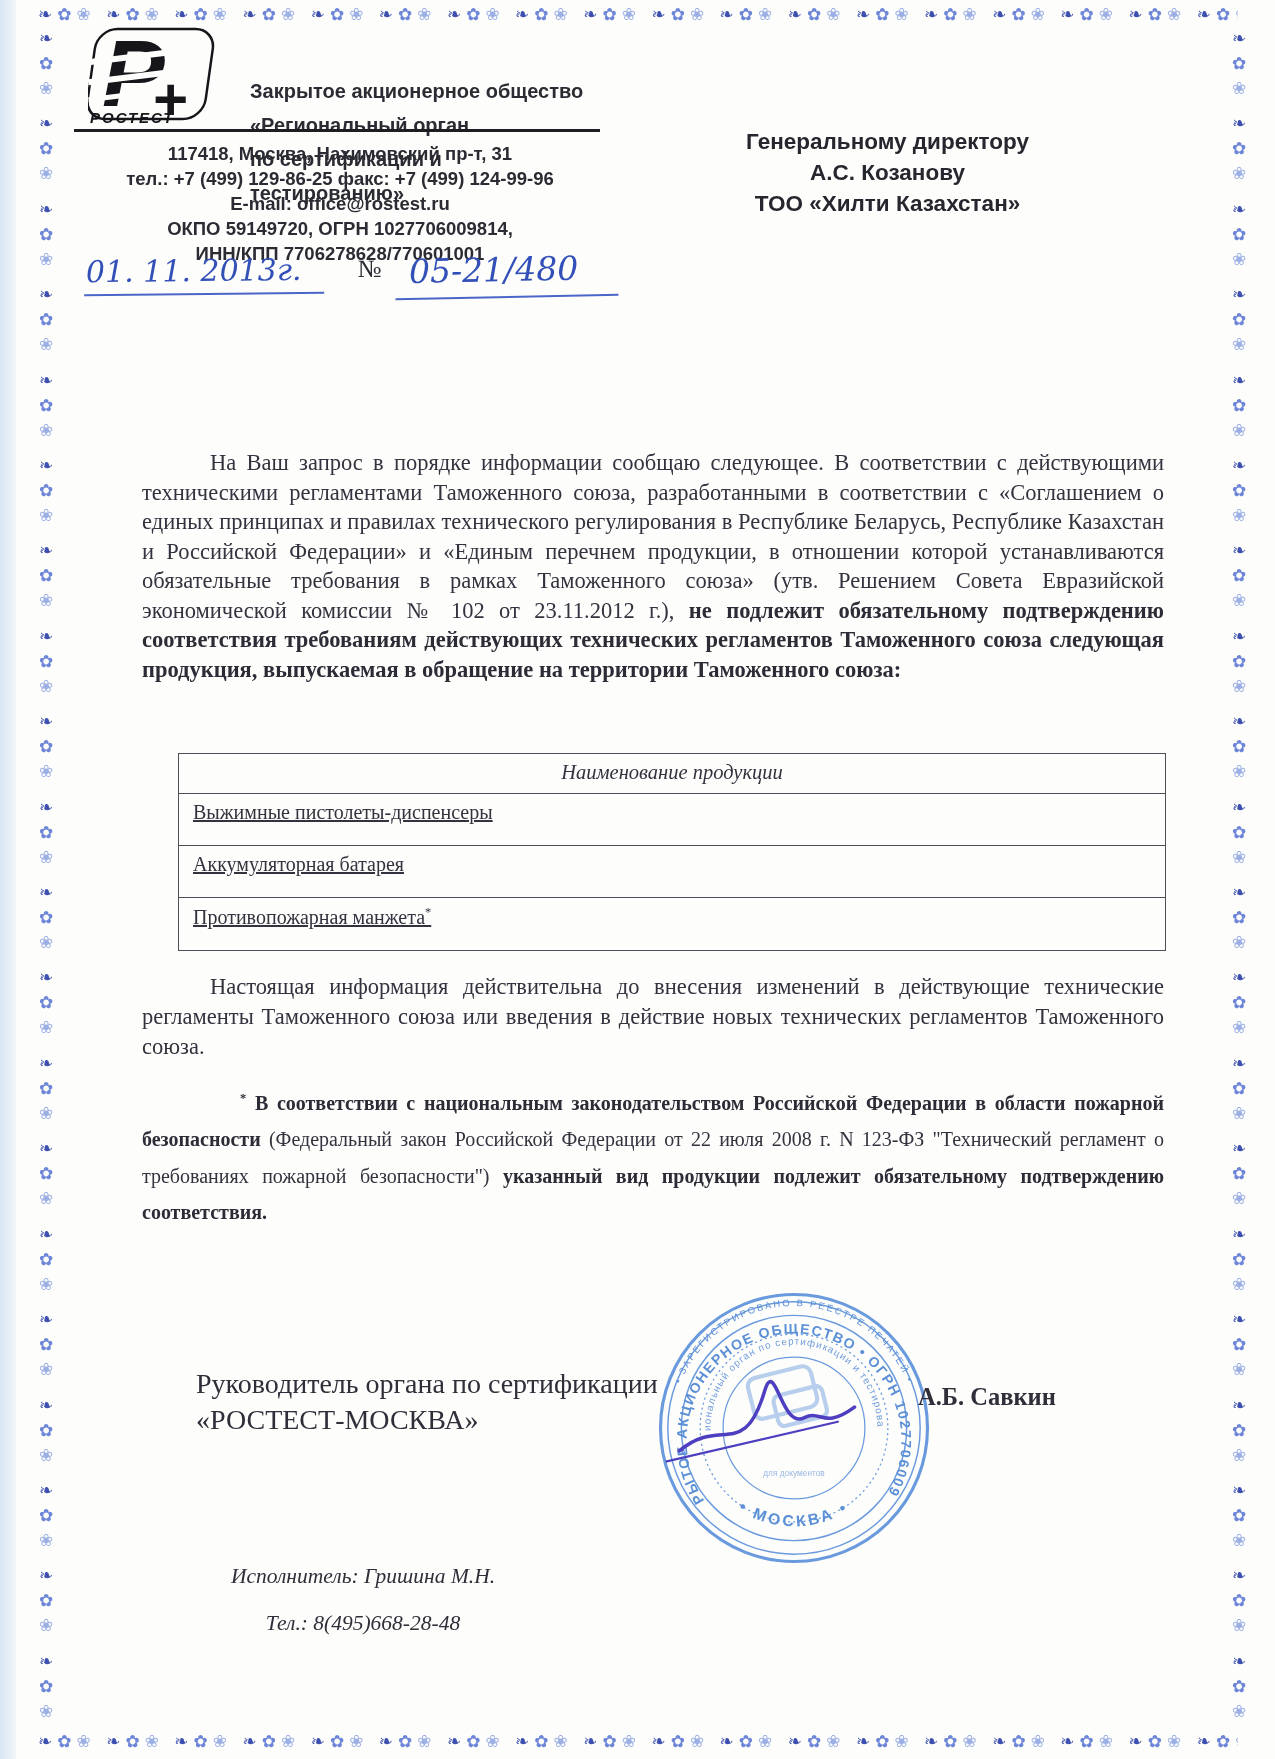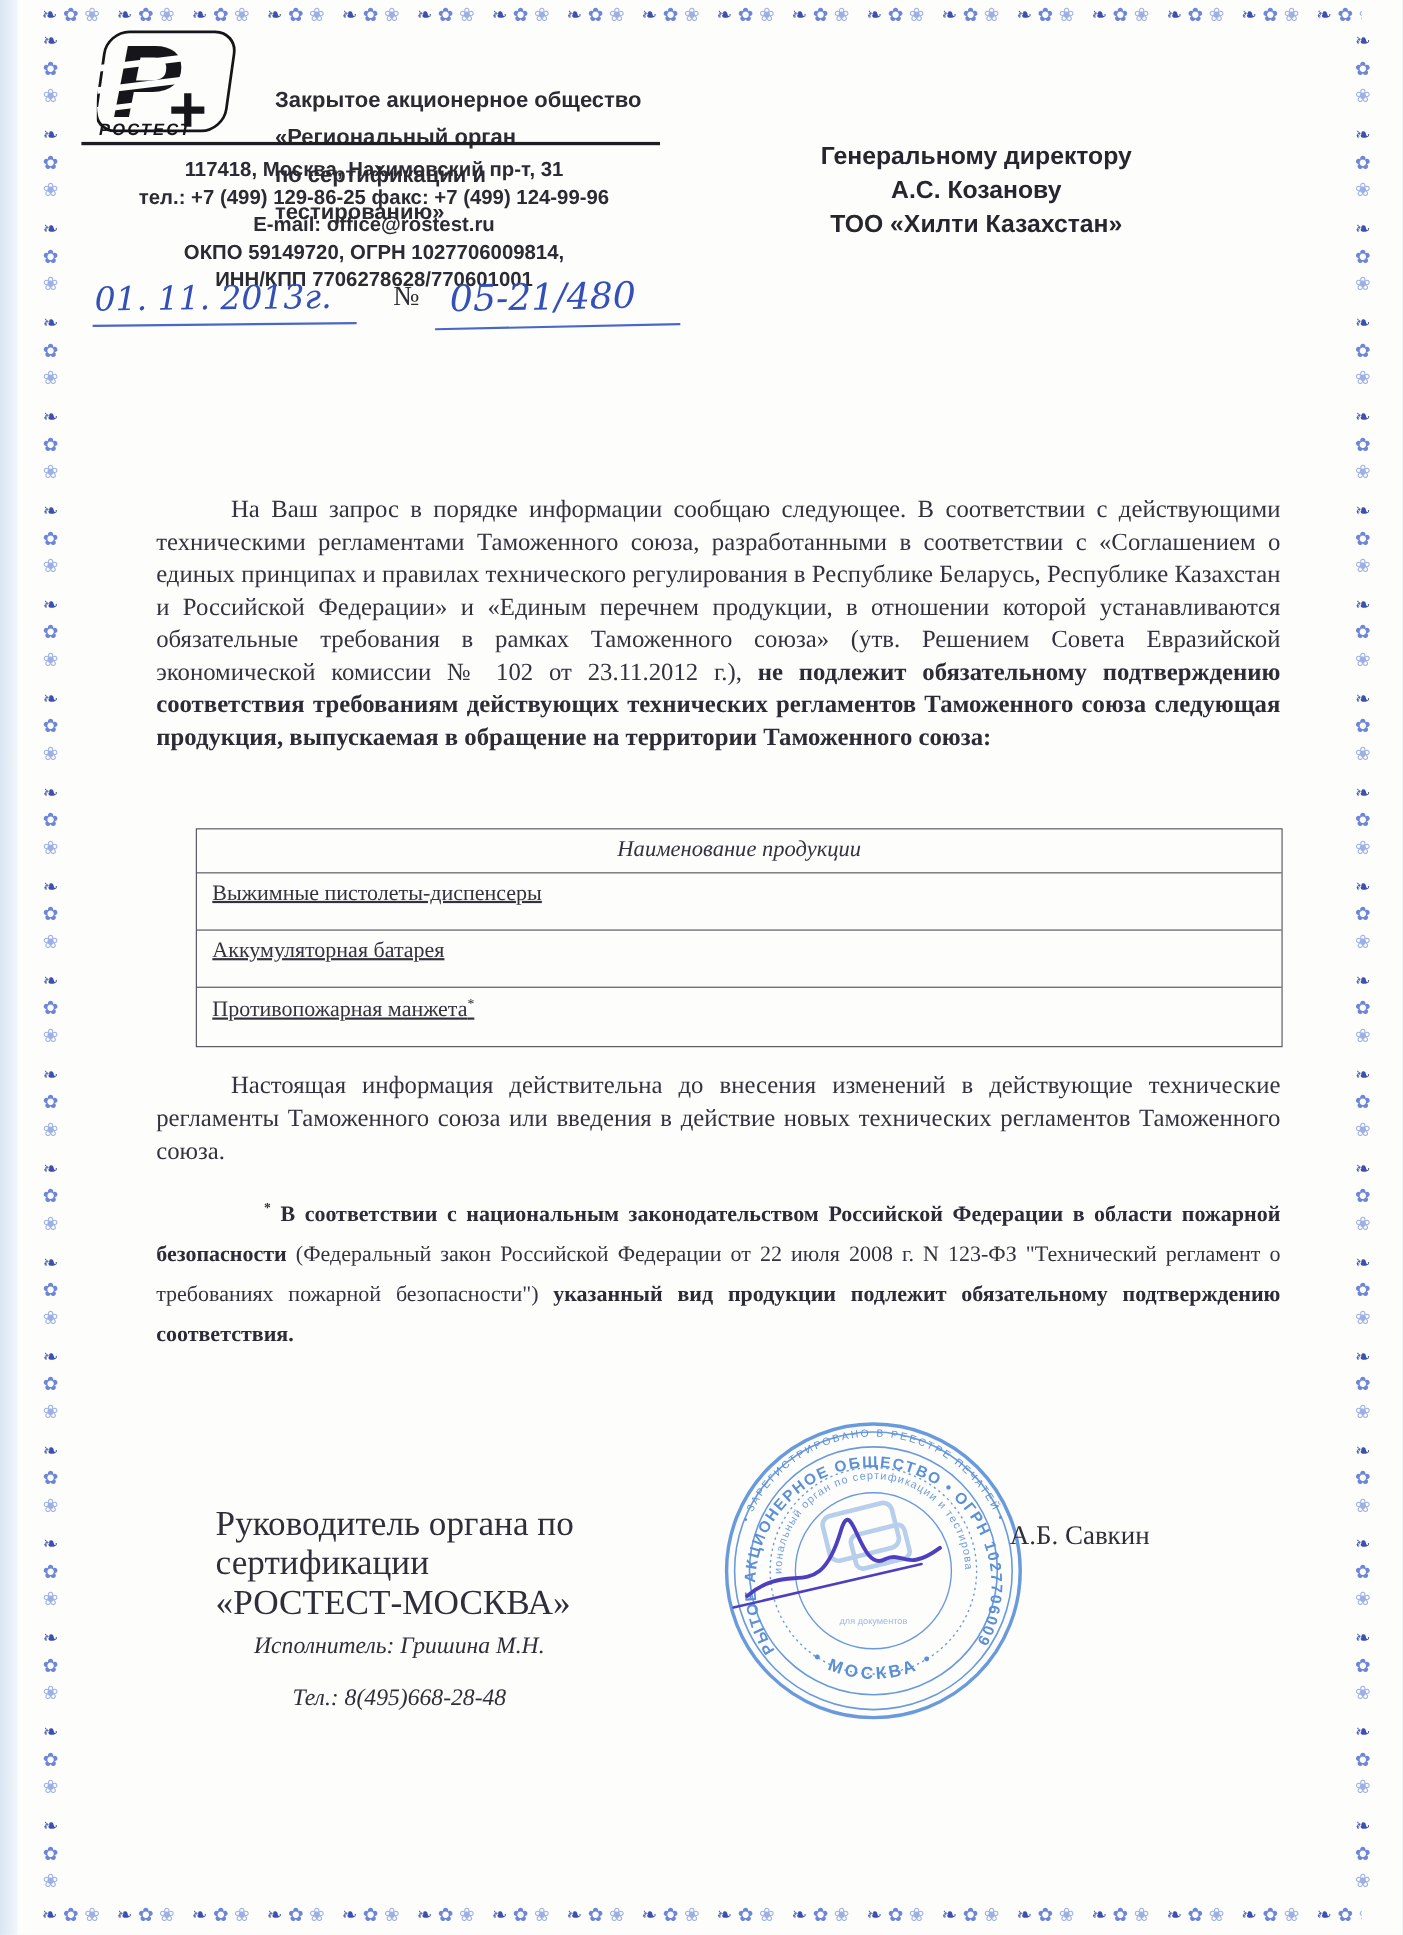--- a/index.html
+++ b/index.html
@@ -49,24 +49,24 @@
   sup{font-size:0.62em;}
   
   .ptable{position:absolute;left:178px;top:753px;width:986px;
     border:1.7px solid #4d4d58;background:transparent;}
   .t-head{border-bottom:1.7px solid #4d4d58;text-align:center;font-style:italic;
     font-size:20.5px;padding:7px 0 9px;color:#33323e;}
   .t-row{border-bottom:1.7px solid #4d4d58;font-size:20px;padding:7px 14px 21px;text-decoration:underline;}
   .t-row:last-child{border-bottom:none;}
   
   .sig-position{position:absolute;left:196px;top:1366px;width:470px;
-    font-size:32px;line-height:36px;color:#2f2e39;}
-  .sig-name{position:absolute;left:918px;top:1383px;font-size:24.5px;color:#2f2e39;}
+    font-size:28px;line-height:36px;color:#2f2e39;}
+  .sig-name{position:absolute;left:918px;top:1383px;font-size:24.5px;color:#2f2e39;font-weight:bold;}
   .stamp{position:absolute;left:648px;top:1282px;width:292px;height:292px;}
-  .executor{position:absolute;left:168px;top:1484px;width:390px;text-align:center;
+  .executor{position:absolute;left:168px;top:1564px;width:390px;text-align:center;
     font-style:italic;font-size:21.5px;color:#2f2e39;}
   .executor .exec-line{margin-bottom:22px;}
 </style>
 </head>
 <body>
 
 <div class="page">
 
   <div class="scan-edge"></div>
 

